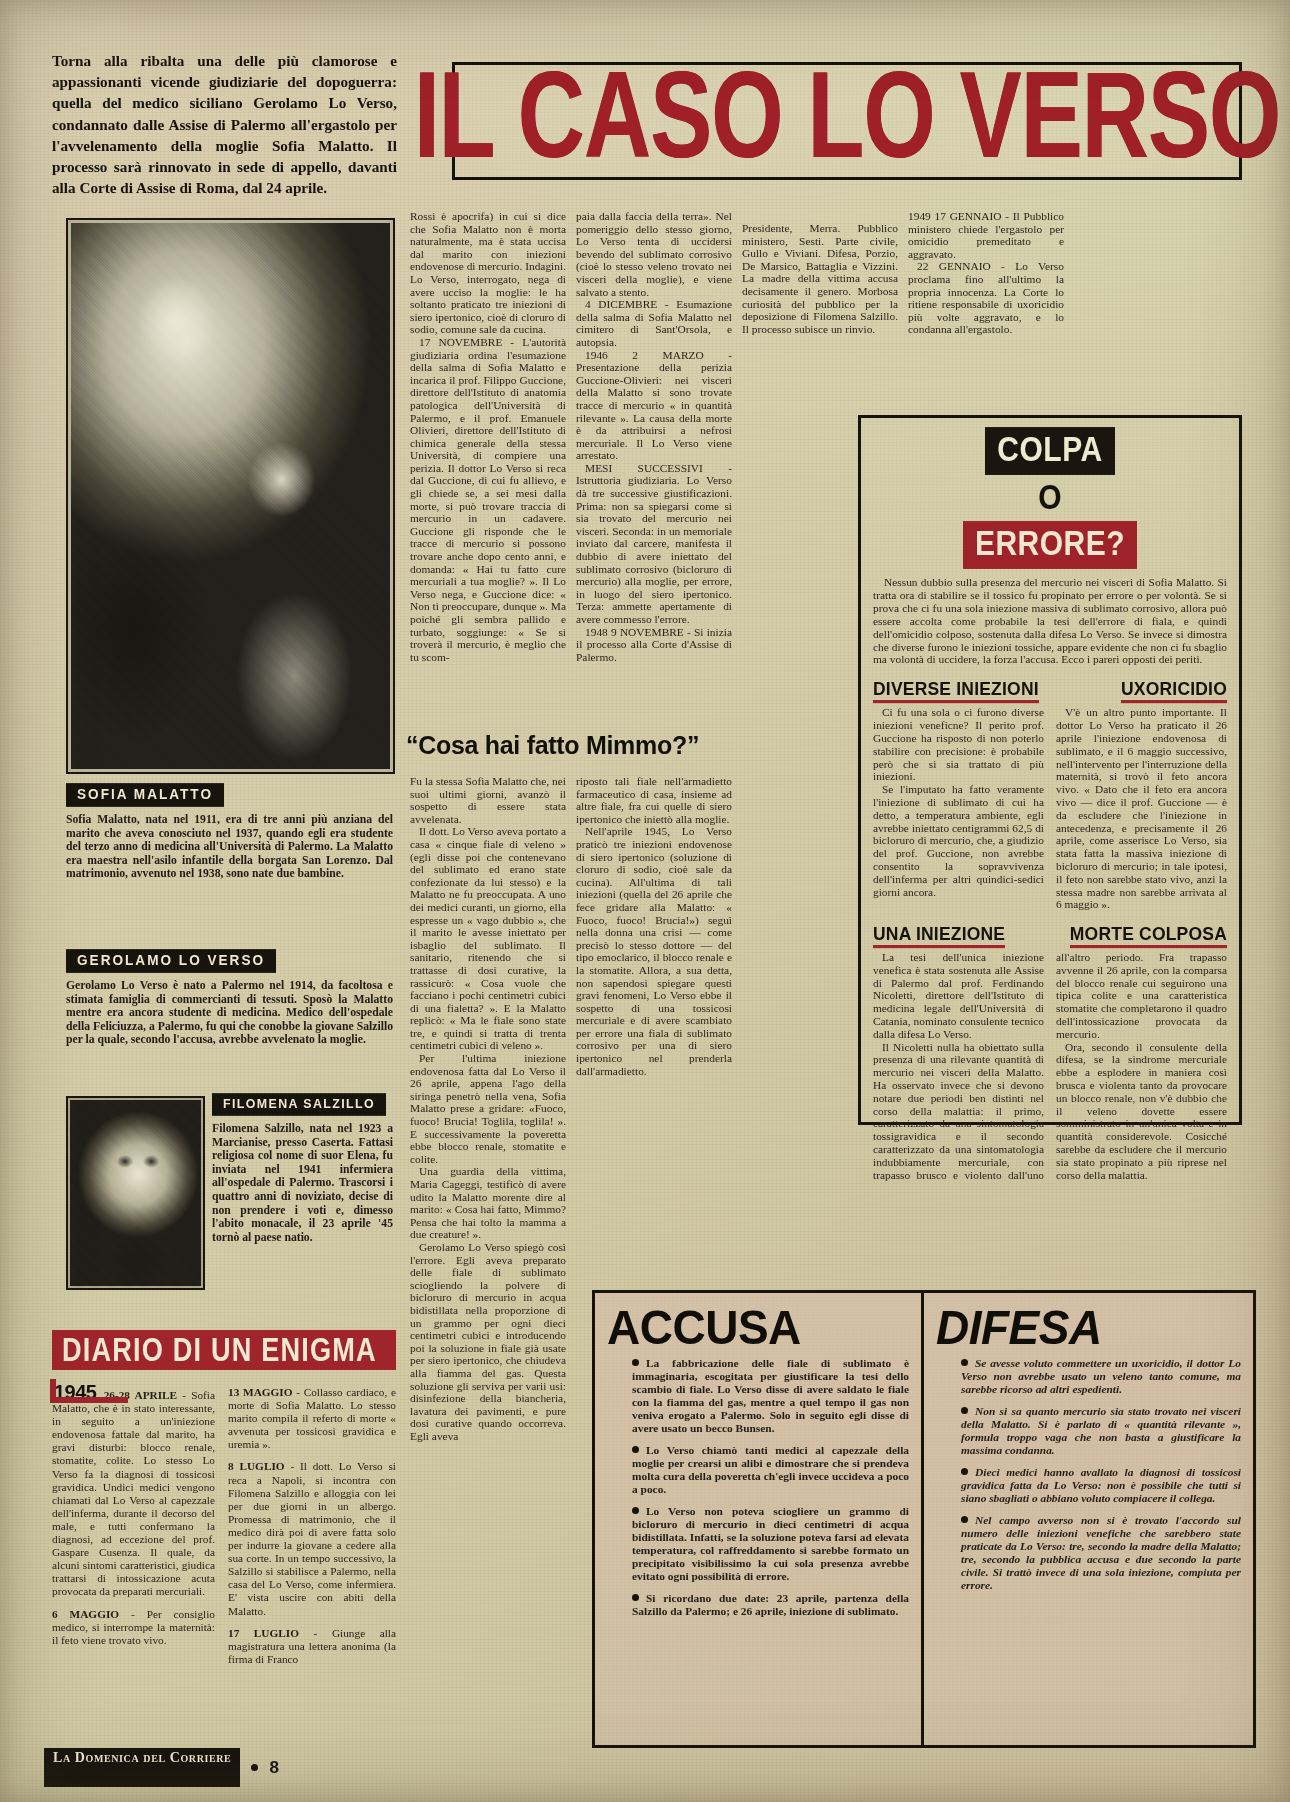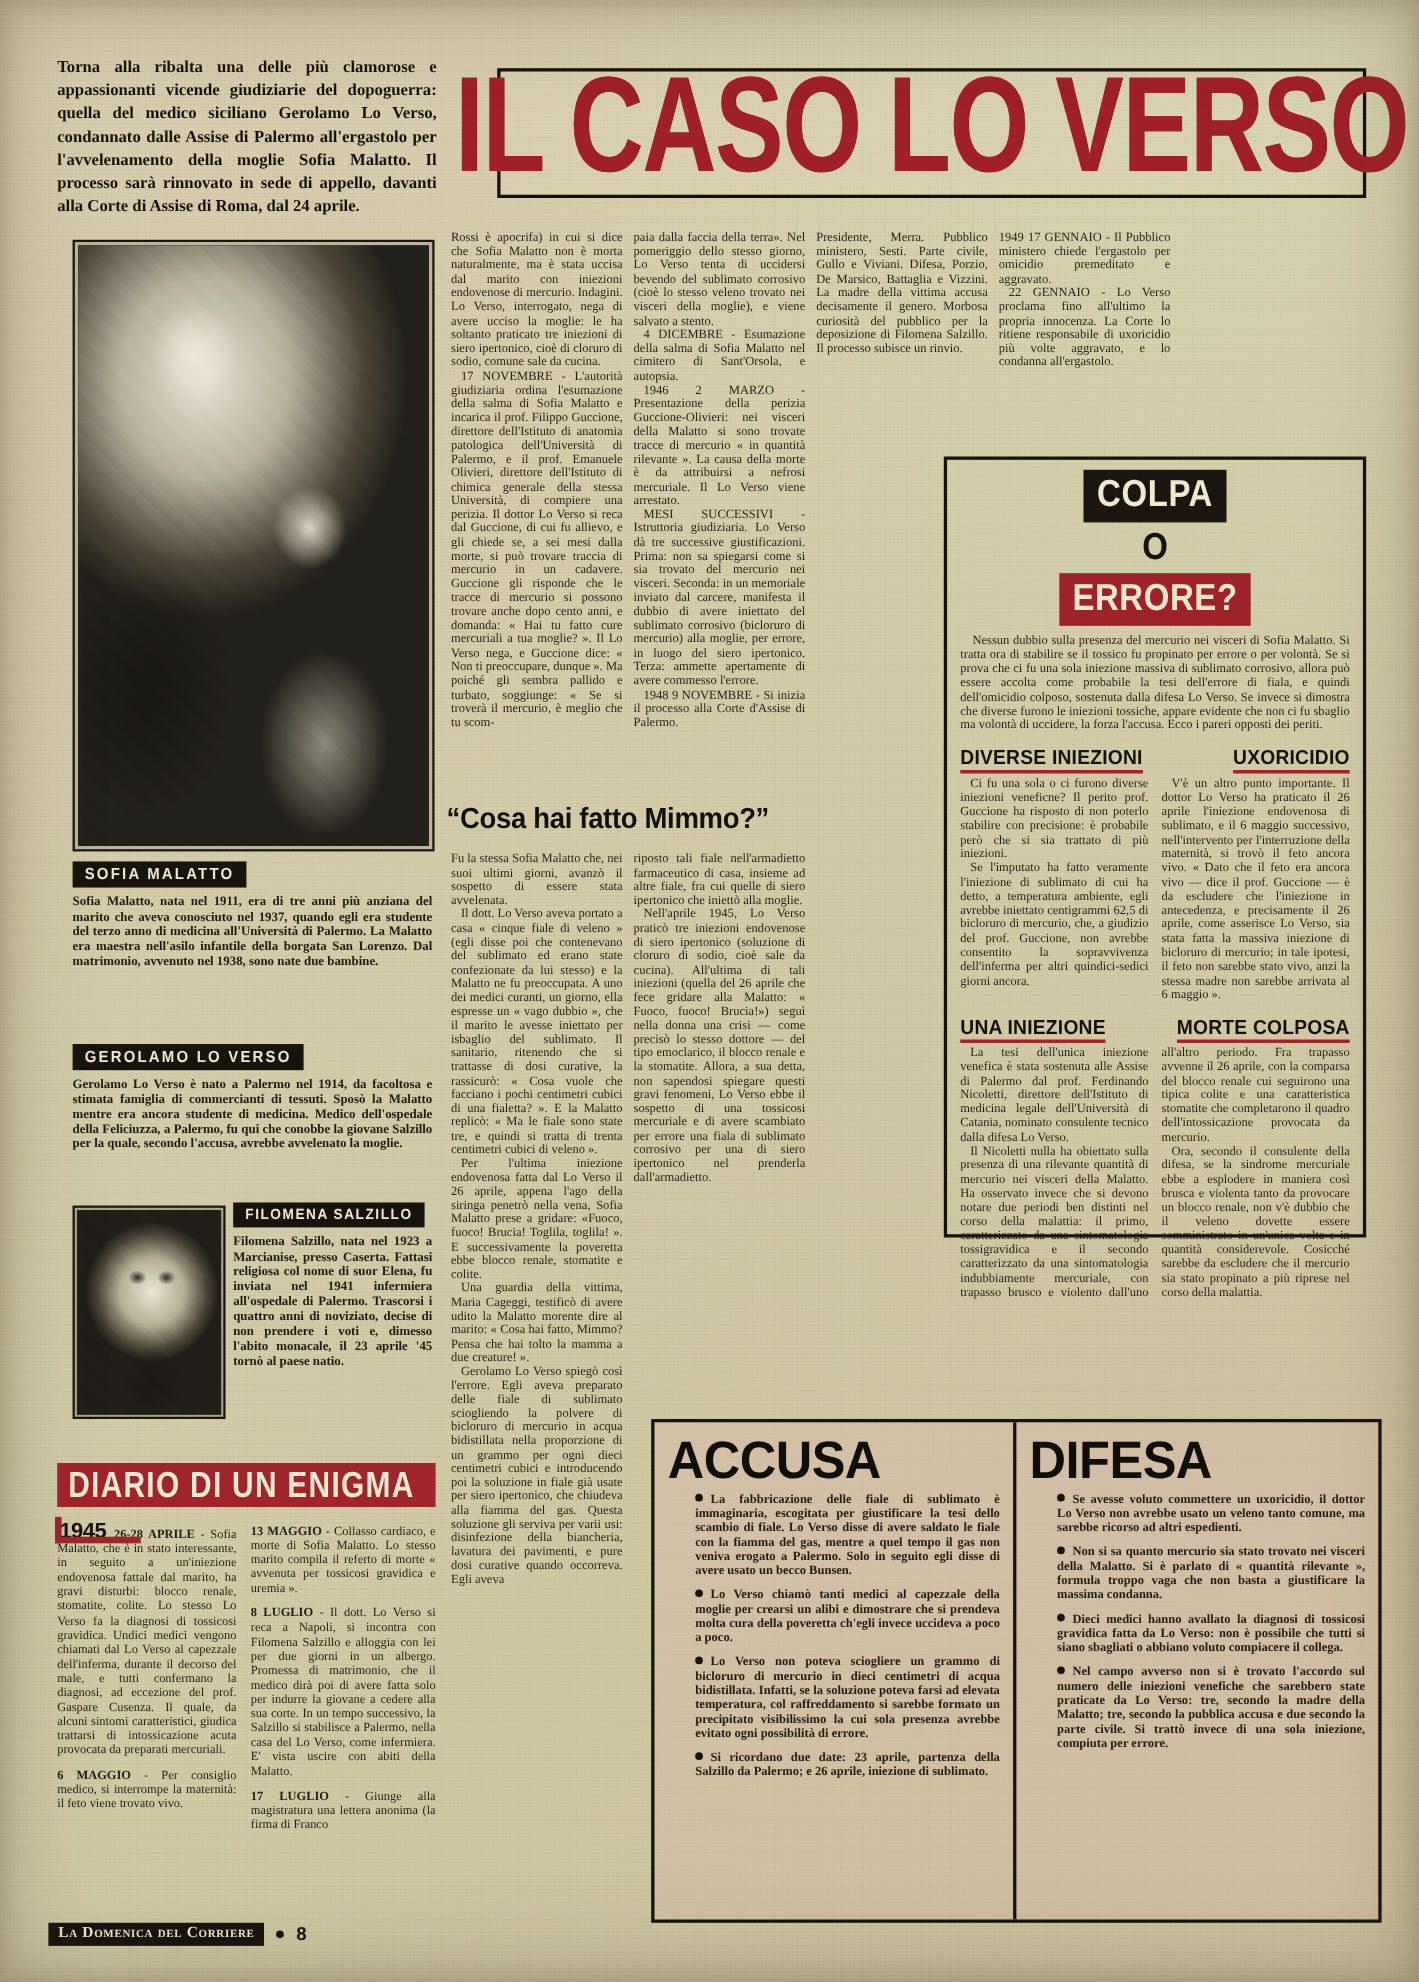--- a/index.html
+++ b/index.html
@@ -164,21 +164,21 @@
   #diary-l{position:absolute;left:52px;top:1386px;width:163px;}
   #diary-r{position:absolute;left:228px;top:1386px;width:168px;}
   .diary-txt{font-size:11.3px;line-height:13.1px;text-align:justify;color:#231e15;}
   .diary-txt b{font-family:"Liberation Serif",serif;font-weight:bold;}
   .diary-txt .ent{margin-bottom:9px;}
 
   
   .col{position:absolute;}
   #c1{left:410px;top:210px;width:156px;}
   #c2{left:576px;top:210px;width:156px;}
-  #c3{left:742px;top:210px;width:156px;}
+  #c3{left:742px;top:222px;width:156px;}
   #c4{left:908px;top:210px;width:156px;}
 
   
   #mimmo{
     position:absolute;left:406px;top:730px;width:330px;
     font-family:"Liberation Sans", sans-serif;font-weight:bold;
     font-size:25px;color:#12100a;letter-spacing:-.3px;
     transform:scaleY(1.06);transform-origin:left center;
   }
   #m1{left:410px;top:775px;width:156px;}
@@ -223,39 +223,39 @@
 
   
   #verdict{
     position:absolute;left:592px;top:1290px;width:664px;height:458px;
     border:3px solid #16120c;box-sizing:border-box;
     background:linear-gradient(180deg, rgba(216,187,172,.55), rgba(211,186,166,.38));
     display:flex;
   }
   .vpanel{padding:10px 12px 8px 12px;box-sizing:border-box;}
   #accusa{width:50%;border-right:3px solid #16120c;}
-  #difesa{width:50%;}
+  #difesa{width:50%;font-style:italic;}
   .vhead{
     font-family:"Liberation Sans", sans-serif;font-weight:bold;
     font-size:46px;color:#100e09;letter-spacing:-.5px;line-height:48px;
     transform:scaleY(1.04);transform-origin:left center;margin-bottom:6px;
   }
   .vlist{font-size:11.4px;line-height:13.0px;text-align:justify;color:#221d14;font-weight:bold;margin-left:25px;}
   .vitem{margin-bottom:9px;display:block;}
   .bullet{
     display:inline-block;width:7px;height:7px;border-radius:50%;background:#181409;
     margin-right:7px;vertical-align:1px;
   }
 
   
   #footer{position:absolute;left:44px;top:1748px;display:flex;align-items:center;gap:11px;}
   #logo{
     background:#16120c;color:#efe9d0;
     font-family:"Liberation Serif", serif;font-weight:bold;
-    font-size:14px;letter-spacing:.6px;padding:2px 9px 3px 9px;
+    font-size:14px;letter-spacing:.6px;padding:2px 9px 21px 9px;
     font-variant:small-caps;
   }
   #pgdot{width:7px;height:7px;border-radius:50%;background:#16120c;display:inline-block;}
   #pgnum{font-family:"Liberation Sans", sans-serif;font-weight:bold;font-size:17px;color:#16120c;}
 </style>
 </head>
 <body>
 
 <div class="paper"></div>
 <div class="grain"></div>

